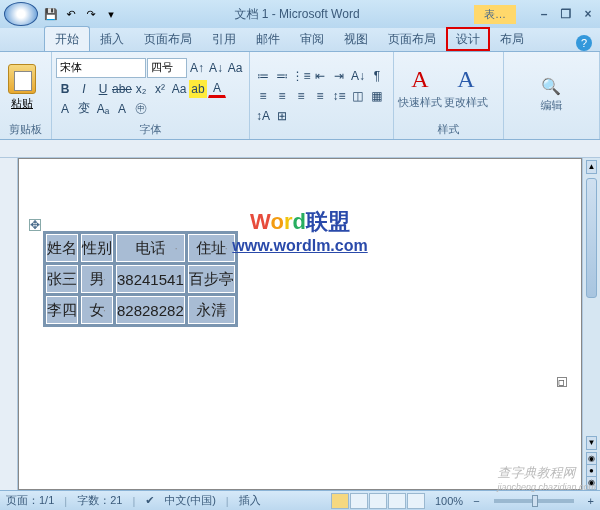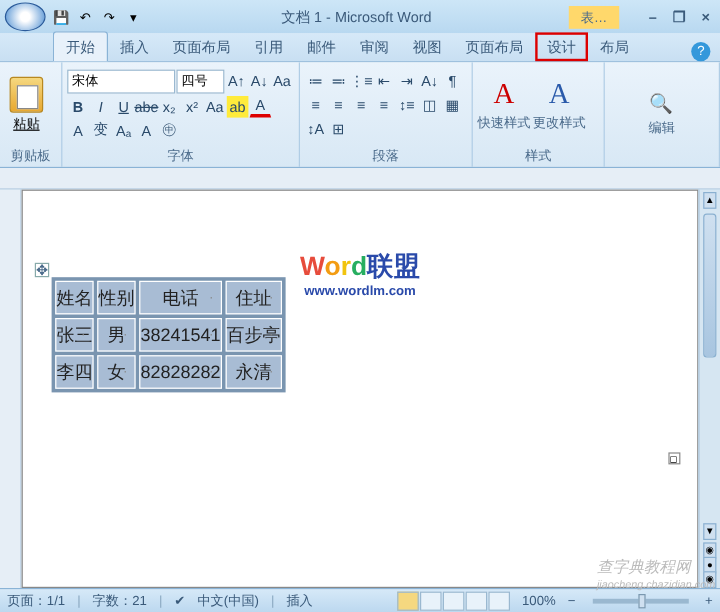--- a/index.html
+++ b/index.html
@@ -57,21 +57,21 @@
 .scroll-arrow { position: absolute; left: 3px; width: 11px; height: 14px; background: #cfe0f0; border: 1px solid #8ab0d0; font-size: 8px; text-align: center; line-height: 12px; }
 
 
 .watermark { position: absolute; top: 48px; left: 50%; transform: translateX(-50%); text-align: center; font-weight: bold; pointer-events: none; z-index: 5; }
 .wm-main { font-size: 22px; }
 .wm-main .c1 { color: #e74c3c; }
 .wm-main .c2 { color: #f39c12; }
 .wm-main .c3 { color: #f1c40f; }
 .wm-main .c4 { color: #27ae60; }
 .wm-main .c5 { color: #2a4aaa; }
-.wm-url { font-size: 11px; color: #2a4aaa; }
+.wm-url { font-size: 16px; color: #2a4aaa; text-decoration: underline; }
 
 
 .tbl-anchor { position: absolute; top: 60px; left: 10px; font-size: 12px; color: #4a6a8a; border: 1px solid #8aa; width: 12px; height: 12px; text-align: center; line-height: 10px; }
 .doc-table { position: absolute; top: 72px; left: 24px; right: 18px; border-collapse: separate; border-spacing: 3px; background: #7a95b0; }
 .doc-table td { background: #a8bcd4; height: 28px; text-align: center; font-size: 15px; color: #222; border: 1px solid #fff; position: relative; }
 .doc-table td::after { content: "·"; color: #888; font-size: 10px; position: absolute; right: 6px; top: 50%; transform: translateY(-50%); }
 .resize-handle { position: absolute; bottom: -8px; right: 14px; width: 10px; height: 10px; border: 1px solid #888; background: #fff; font-size: 8px; }
 
 
 .statusbar { height: 20px; background: linear-gradient(#d6e9f8,#bcd8ef); display: flex; align-items: center; font-size: 11px; color: #3a5a7a; padding: 0 6px; gap: 10px; border-top: 1px solid #8ab3d6; }
@@ -183,21 +183,20 @@
           <span class="rbtn">↕≡</span>
           <span class="rbtn">◫</span>
           <span class="rbtn">▦</span>
         </div>
         <div class="font-row">
           <span class="rbtn">↕A</span>
           <span class="rbtn">⊞</span>
         </div>
       </div>
     </div>
-    <div class="group-label">段落</div>
   </div>
 
   <div class="group" style="width:110px">
     <div class="group-body">
       <div class="style-btn">
         <span class="style-ic red">A</span>
         <span>快速样式</span>
       </div>
       <div class="style-btn">
         <span class="style-ic blue">A</span>

